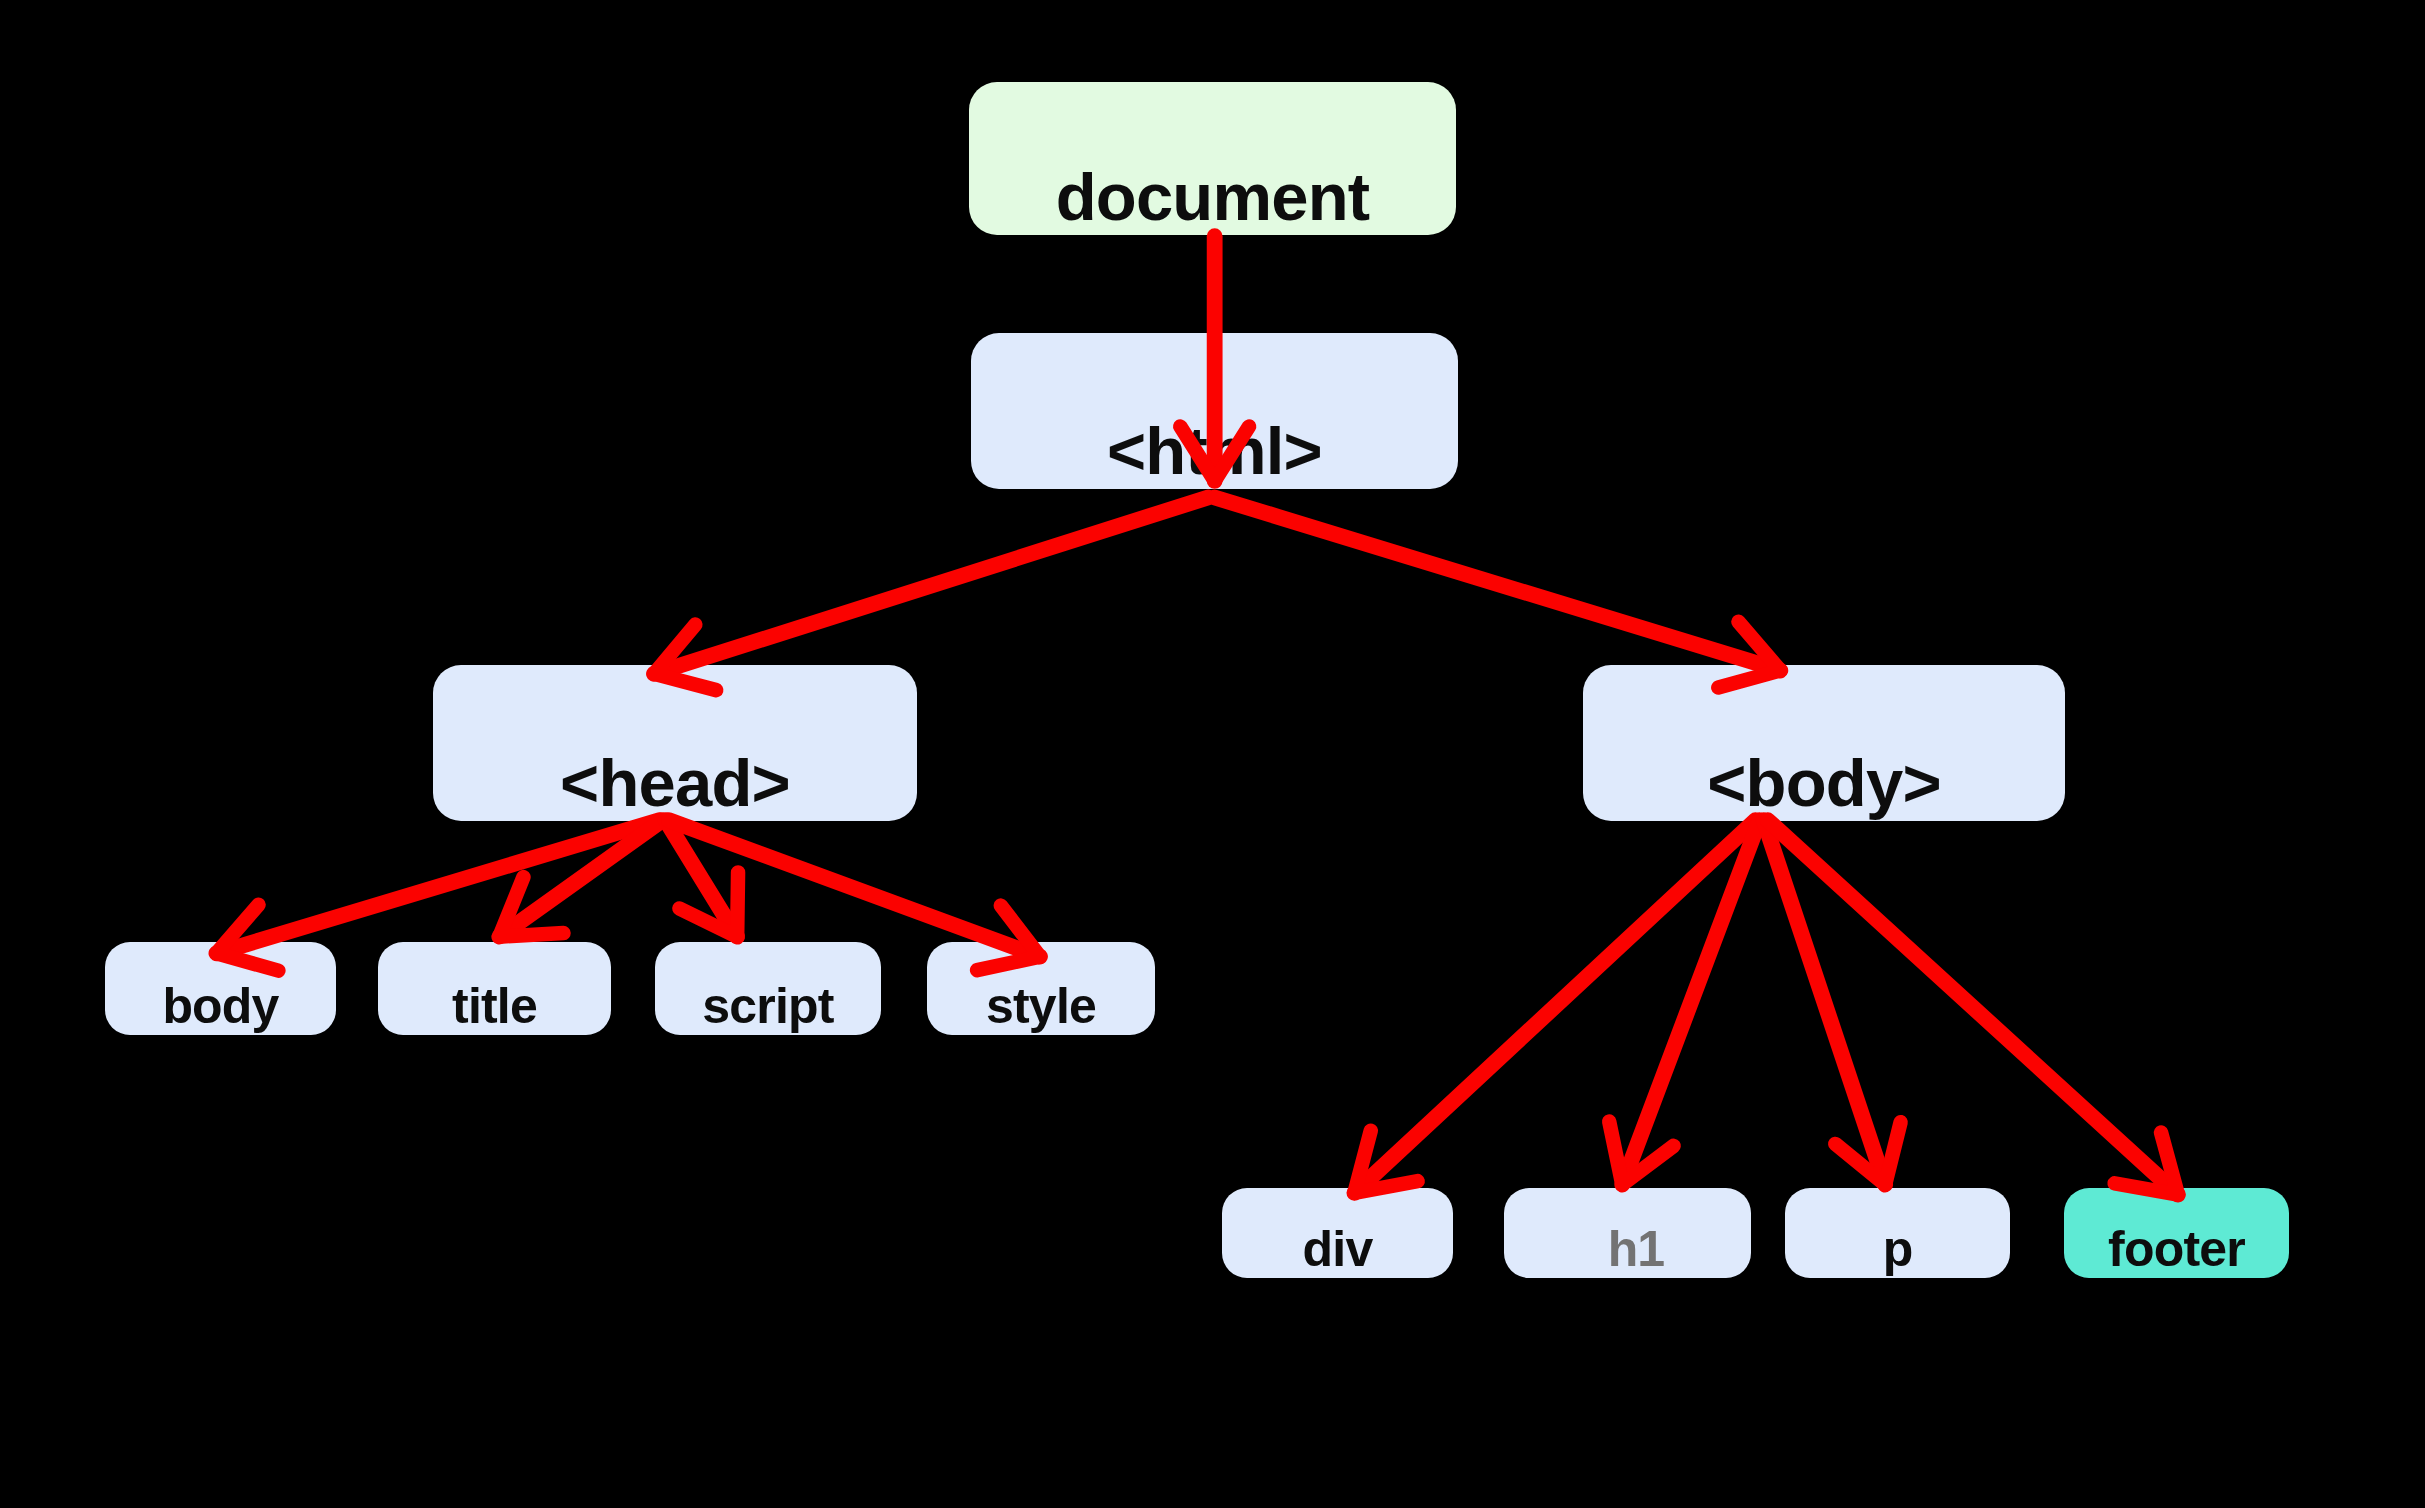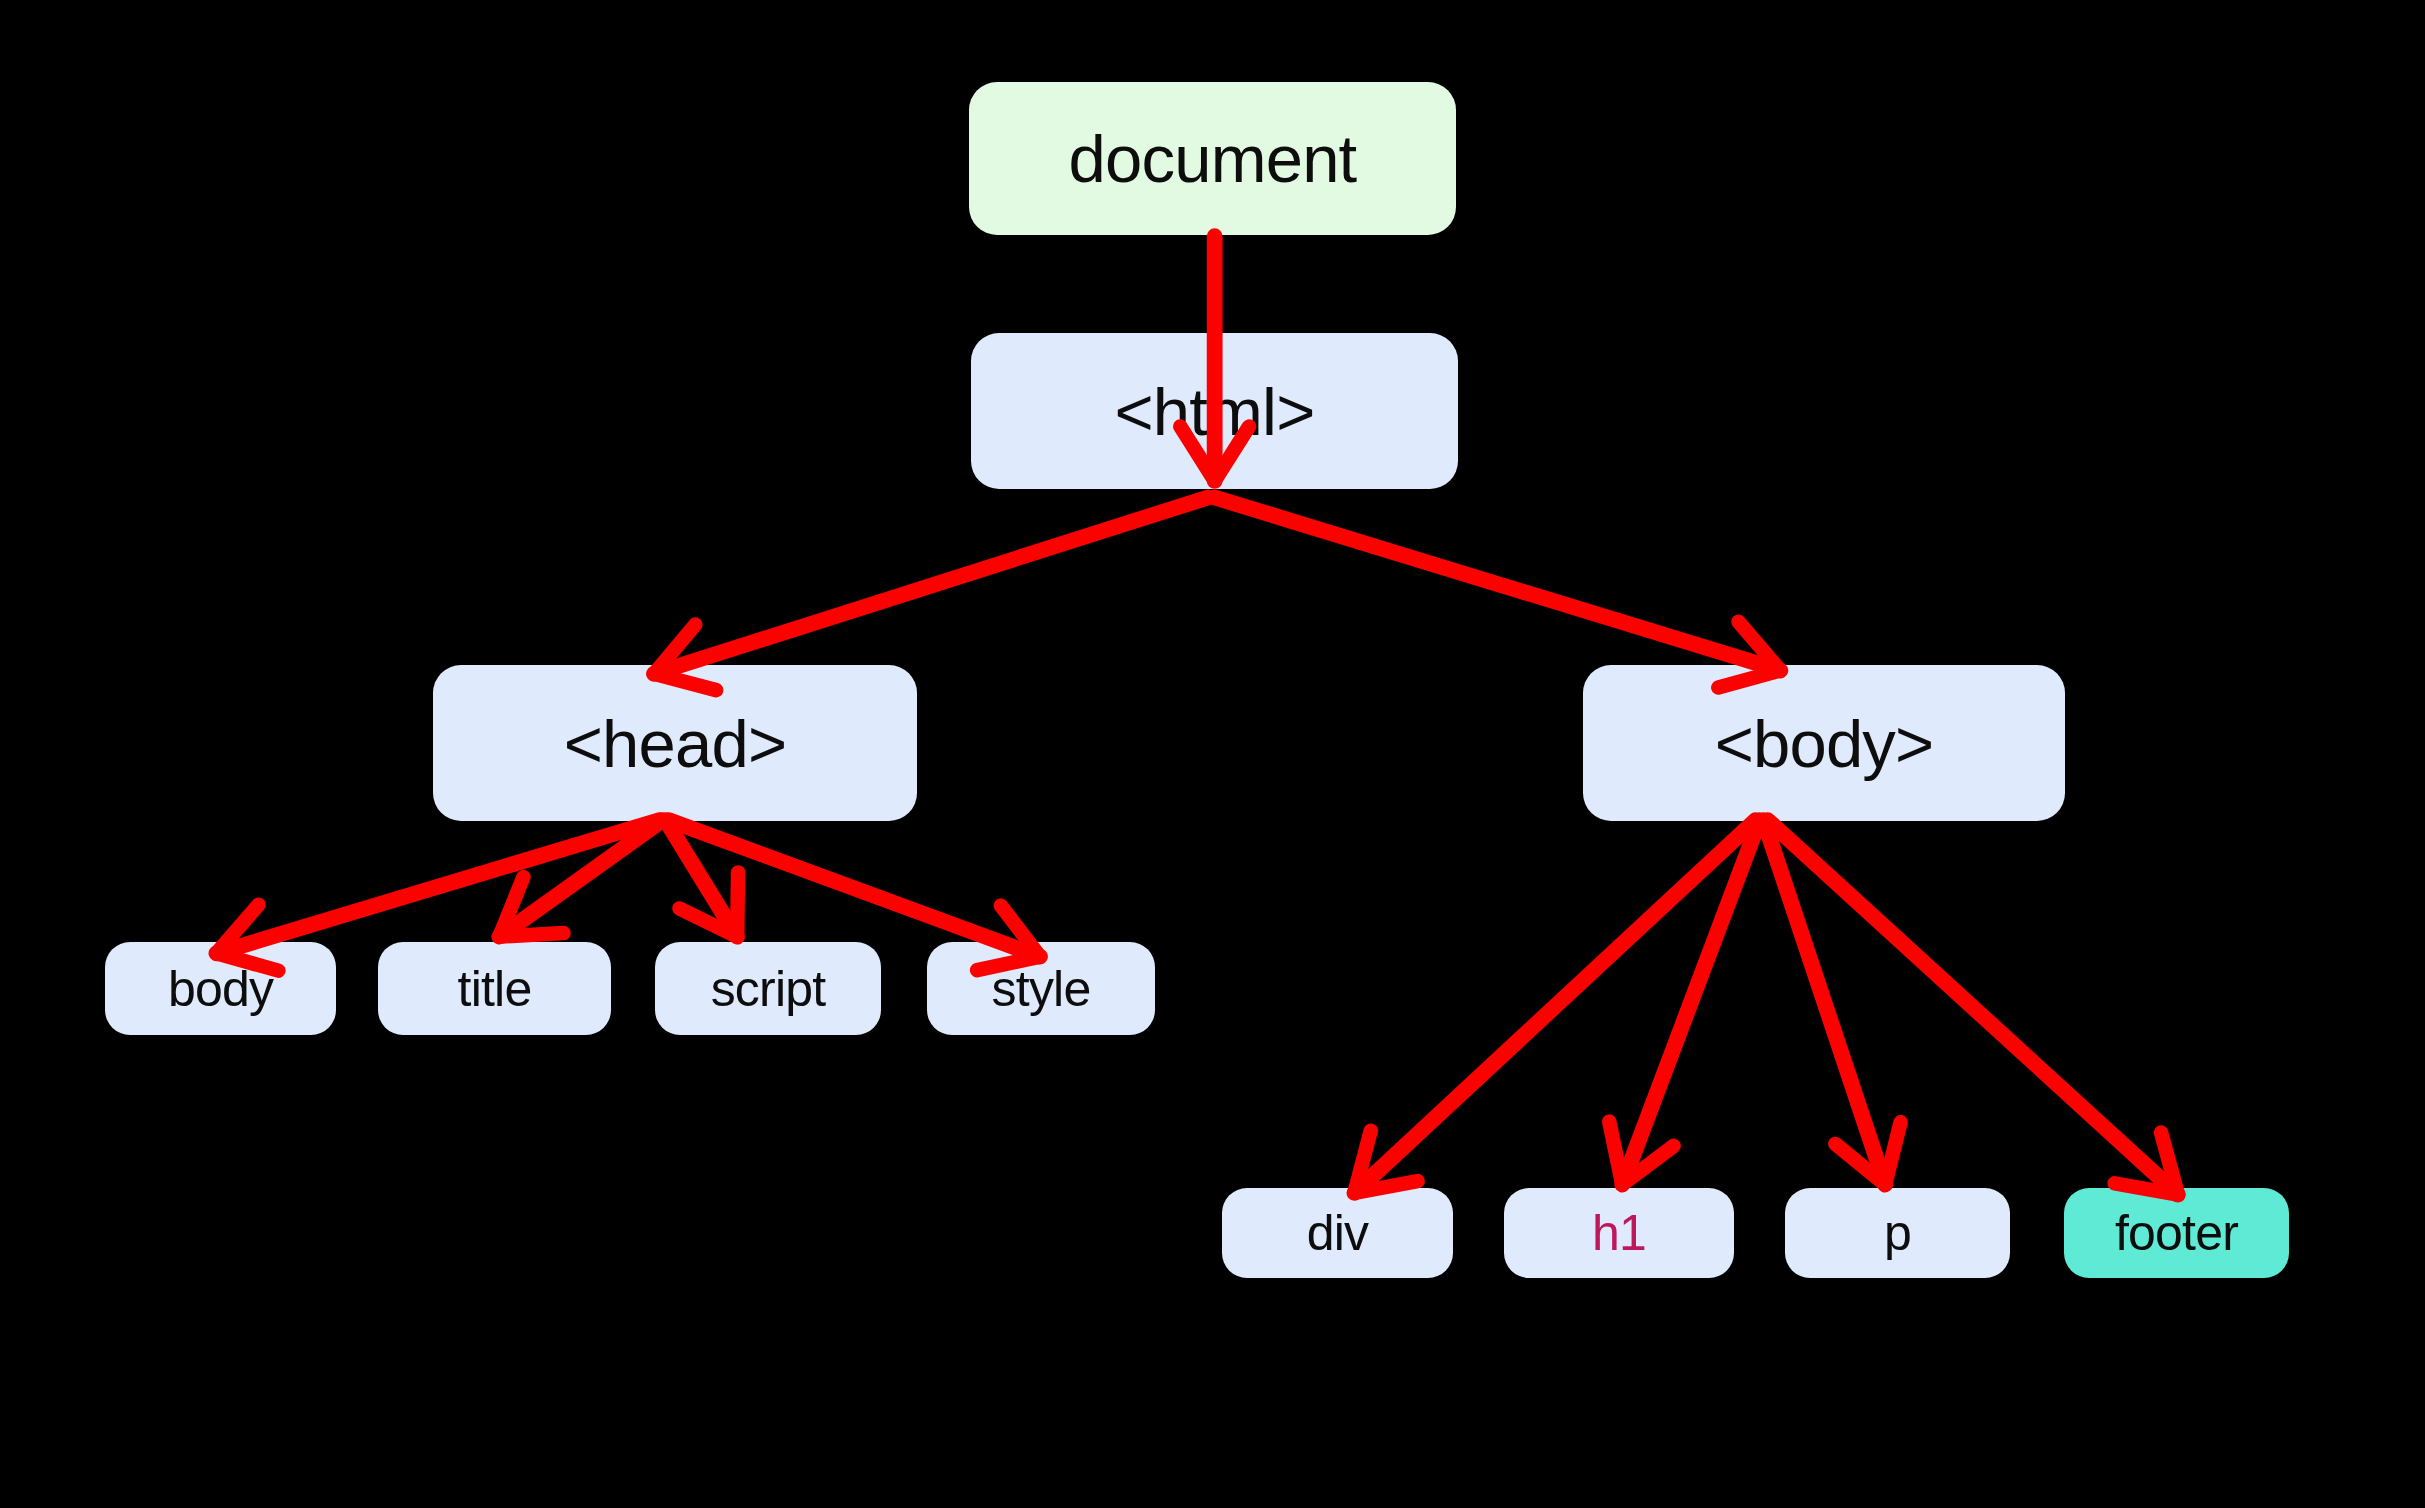--- a/index.html
+++ b/index.html
@@ -15,23 +15,23 @@
     font-family: "Liberation Sans", "DejaVu Sans", sans-serif;
   }
   .node-layer {
     position: absolute;
     inset: 0;
     z-index: 1;
   }
   .node {
     position: absolute;
     display: flex;
-    align-items: center;
+    align-items: flex-end;
     justify-content: center;
-    font-weight: 400;
+    font-weight: 700;
     letter-spacing: -0.8px;
     white-space: nowrap;
   }
   .node.lg {
     border-radius: 28px;
     font-size: 67px;
   }
   .node.sm {
     border-radius: 25px;
     font-size: 50px;
@@ -68,21 +68,21 @@
       </div>
       <div class="node sm" style="left: 655px; top: 942px; width: 226px; height: 93px; background: rgb(223, 234, 252); color: rgb(13, 13, 13);">
         <span>script</span>
       </div>
       <div class="node sm" style="left: 927px; top: 942px; width: 228px; height: 93px; background: rgb(223, 234, 252); color: rgb(13, 13, 13);">
         <span>style</span>
       </div>
       <div class="node sm" style="left: 1222px; top: 1188px; width: 231px; height: 90px; background: rgb(223, 234, 252); color: rgb(13, 13, 13);">
         <span>div</span>
       </div>
-      <div class="node sm" style="left: 1504px; top: 1188px; width: 230px; height: 90px; background: rgb(223, 234, 252); color: #be185d;">
+      <div class="node sm" style="left: 1504px; top: 1188px; width: 230px; height: 90px; background: rgb(223, 234, 252); color: #737373; padding-left: 17px;">
         <span>h1</span>
       </div>
       <div class="node sm" style="left: 1785px; top: 1188px; width: 225px; height: 90px; background: rgb(223, 234, 252); color: rgb(13, 13, 13);">
         <span>p</span>
       </div>
       <div class="node sm" style="left: 2064px; top: 1188px; width: 225px; height: 90px; background: #5eead4; color: rgb(13, 13, 13);">
         <span>footer</span>
       </div>
     </div>
   <svg class="edge-layer" viewBox="0 0 2916 1814" width="2426" height="1509" xmlns="http://www.w3.org/2000/svg">

